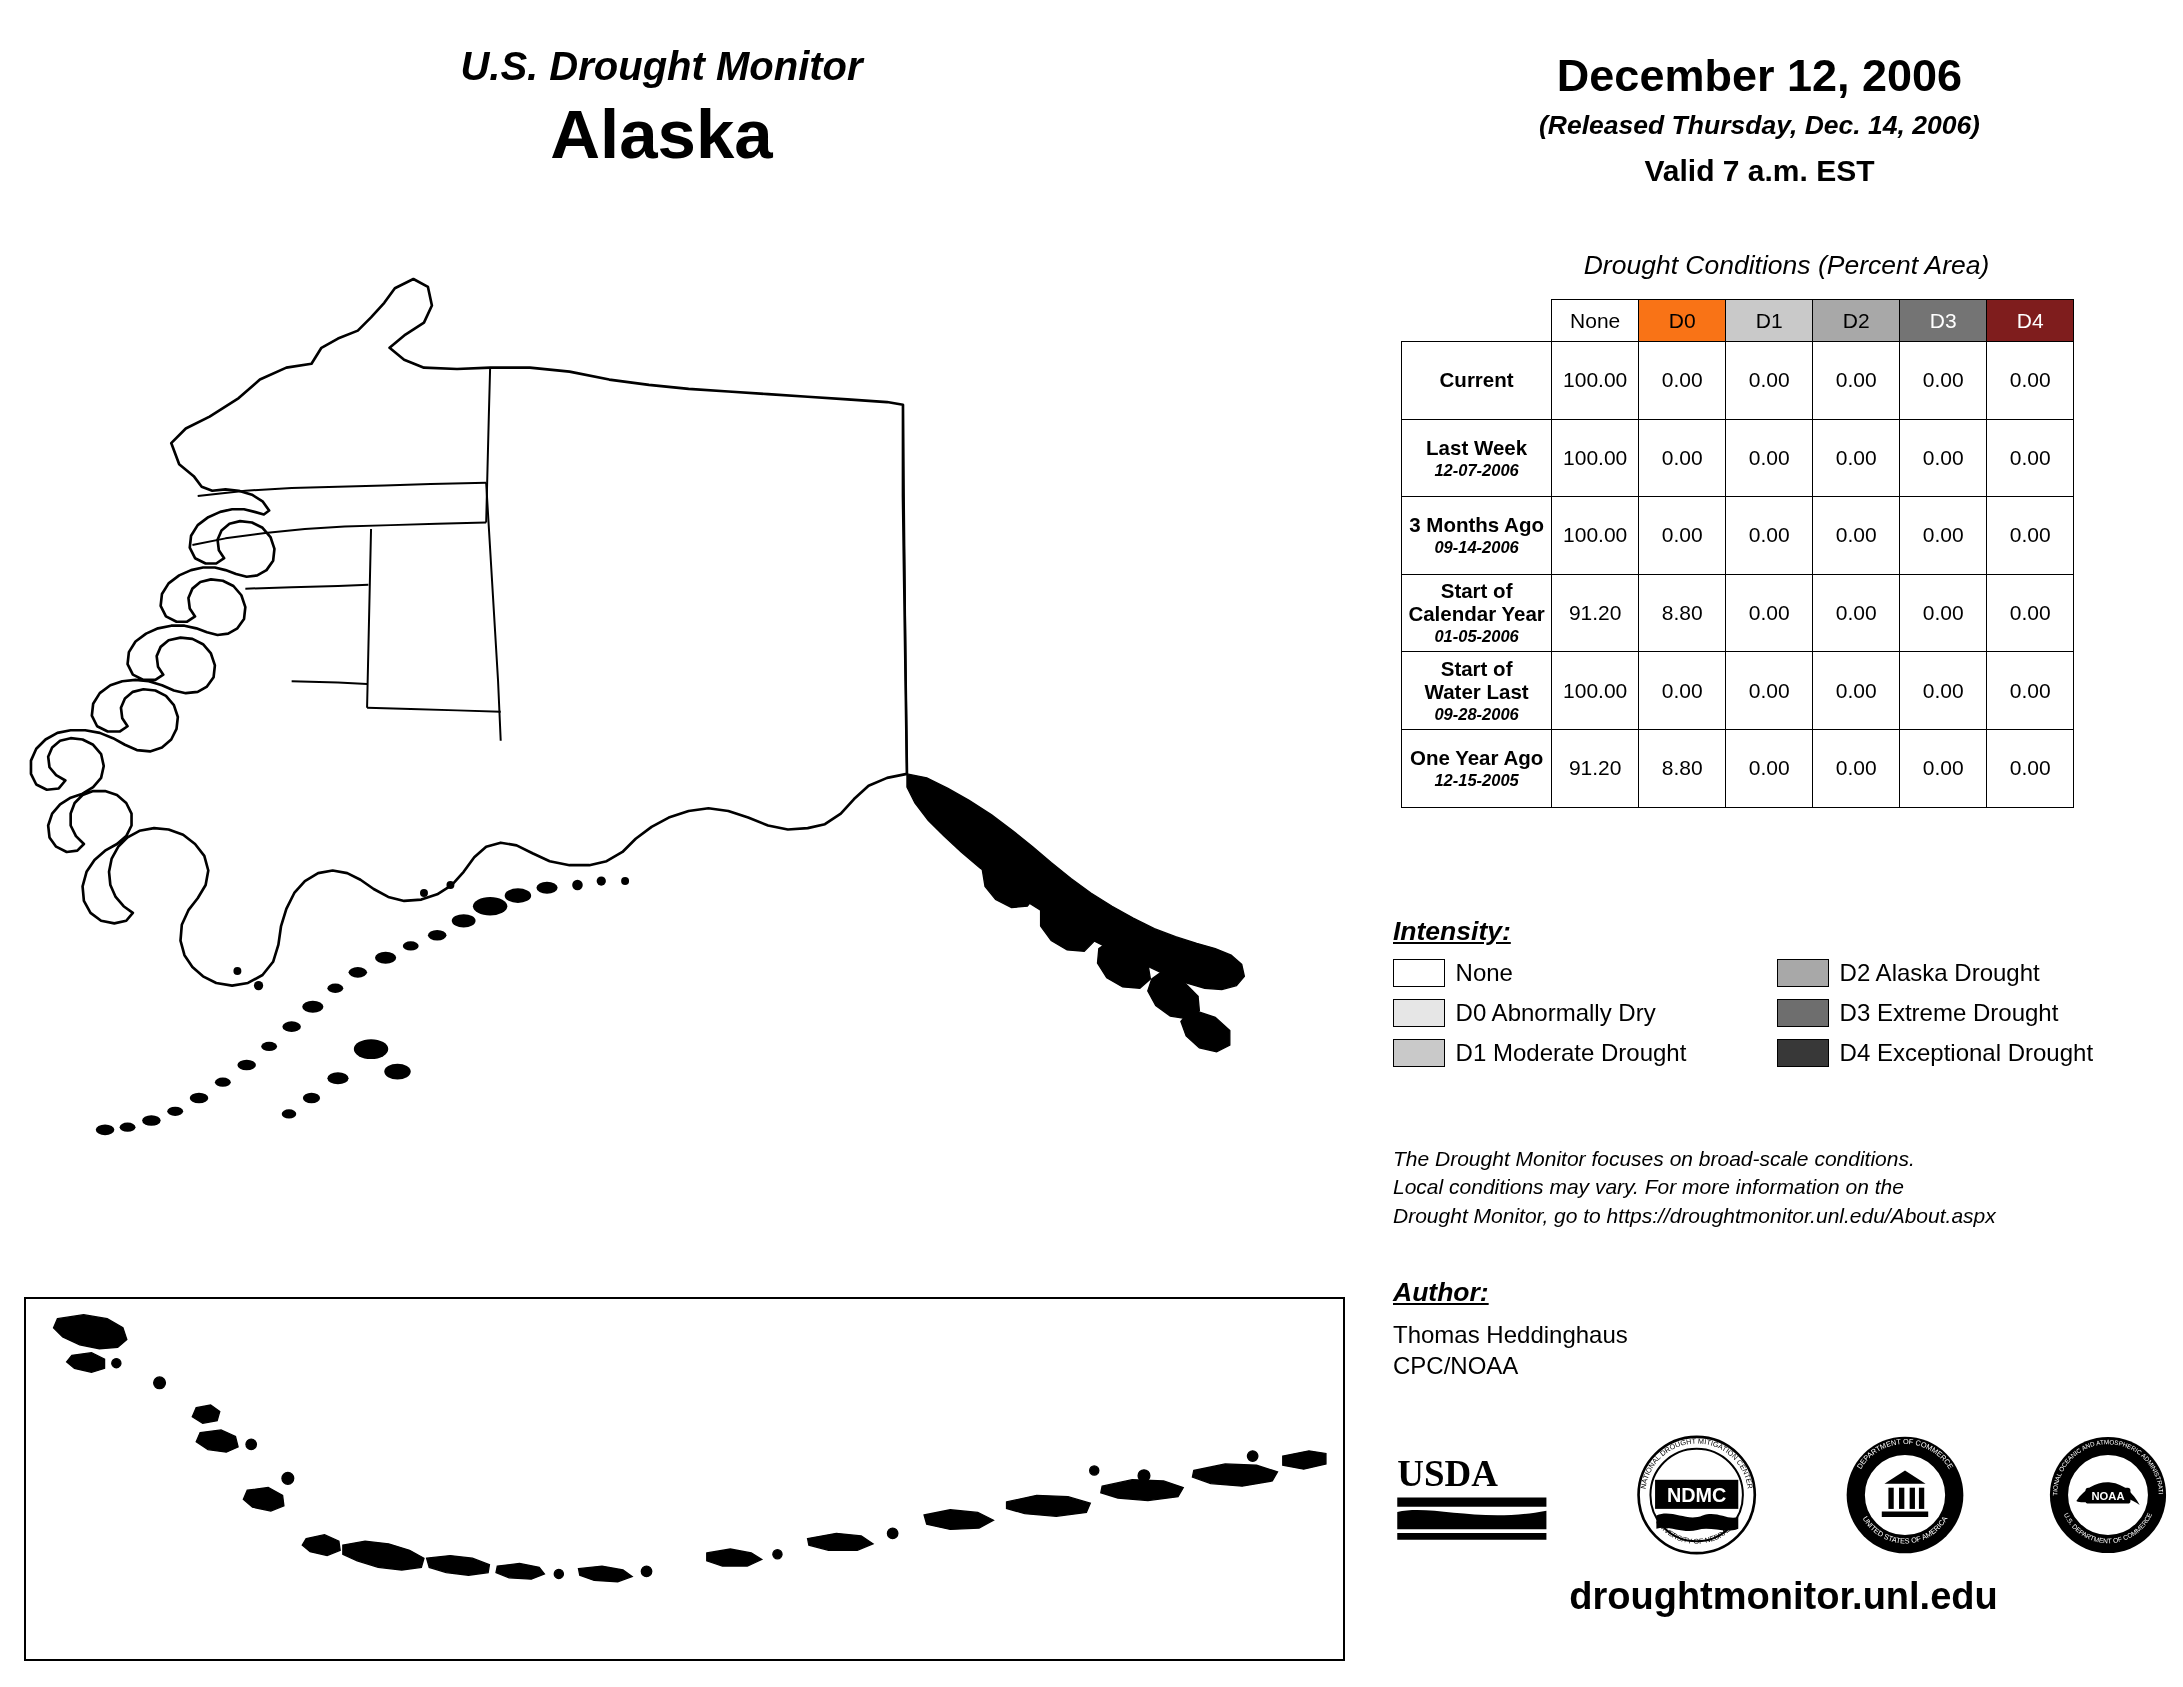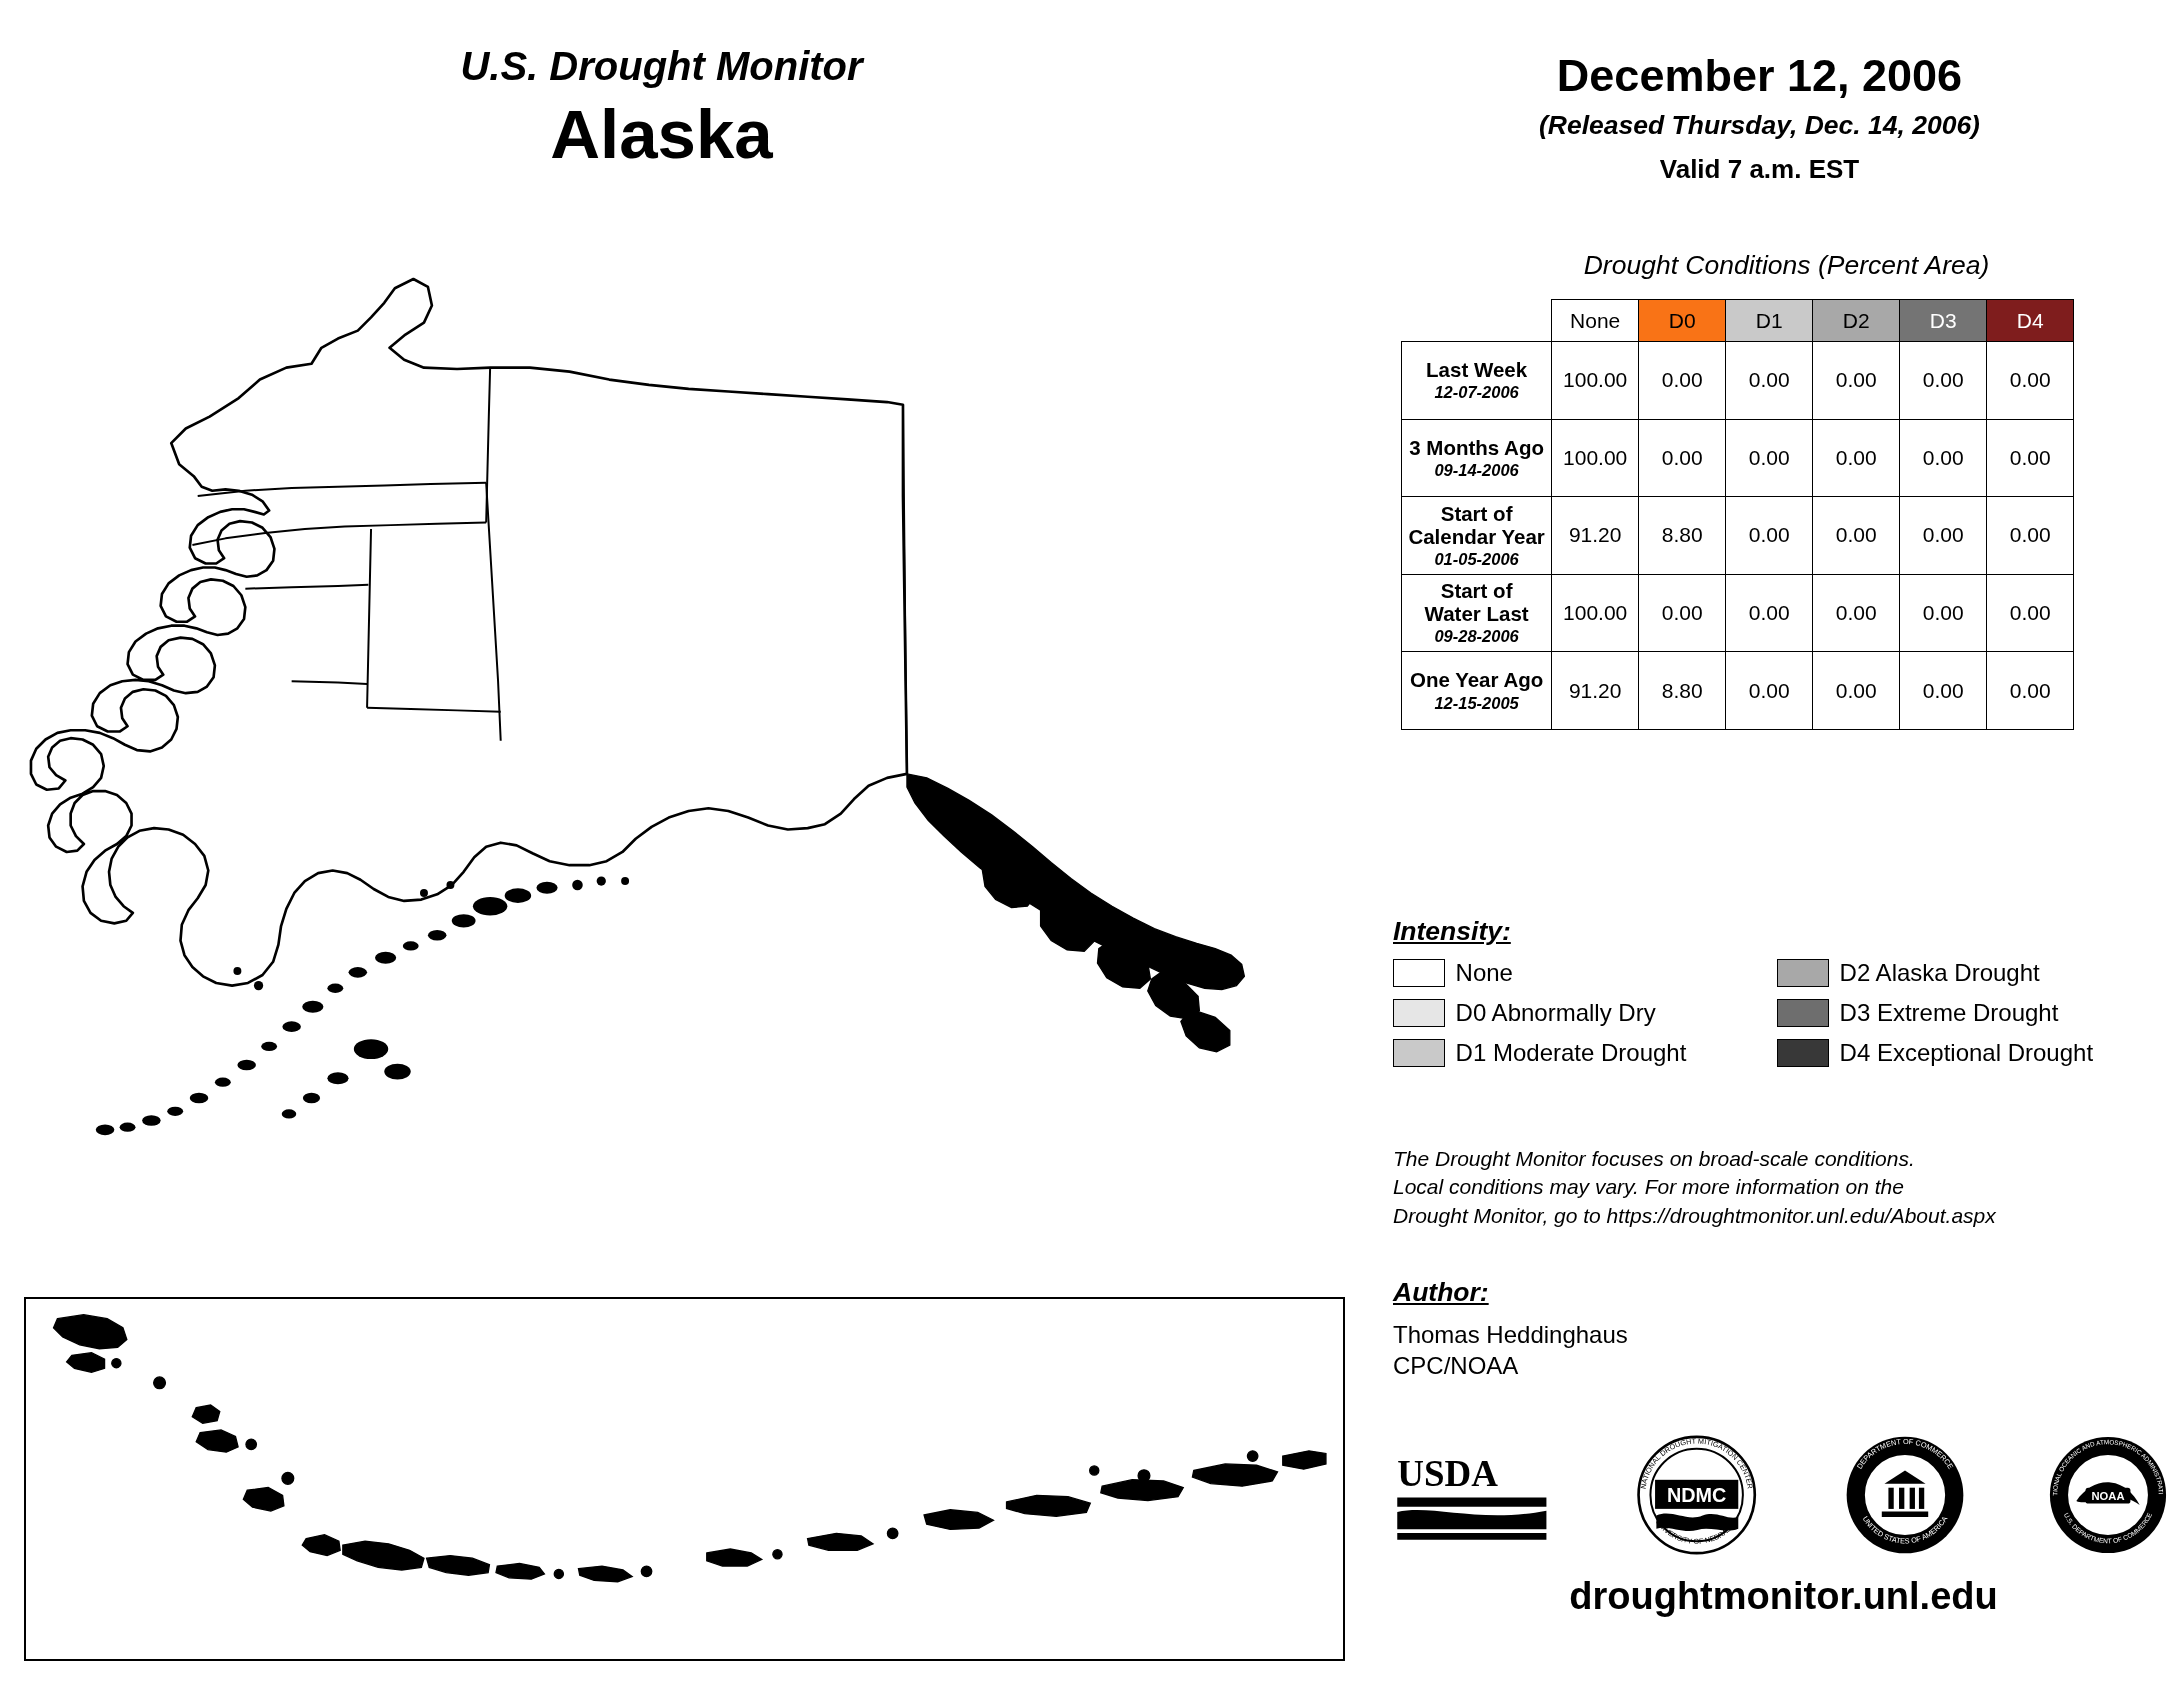--- a/index.html
+++ b/index.html
@@ -89,21 +89,21 @@
     font-weight: bold;
     line-height: 1.0;
   }
   #released-line {
     font-size: 26.5px;
     font-weight: bold;
     font-style: italic;
     margin-top: 12px;
   }
   #valid-line {
-    font-size: 26px;
+    font-size: 30px;
     font-weight: bold;
     margin-top: 13.2px;
   }
 
   #conditions-label {
     position: absolute;
     left: 26.5px;
     top: 251px;
     width: 767px;
     text-align: center;
@@ -438,20 +438,31 @@
       <th class="hdr-d0">D0</th>
       <th class="hdr-d1">D1</th>
       <th class="hdr-d2">D2</th>
       <th class="hdr-d3">D3</th>
       <th class="hdr-d4">D4</th>
     </tr>
   </thead>
   <tbody>
     <tr>
       <td class="row-label">
+        <span>Current</span>
+      </td>
+      <td class="val">100.00</td>
+      <td class="val">0.00</td>
+      <td class="val">0.00</td>
+      <td class="val">0.00</td>
+      <td class="val">0.00</td>
+      <td class="val">0.00</td>
+    </tr>
+    <tr>
+      <td class="row-label">
         <span>Last Week</span>
         <span class="sub">12-07-2006</span>
       </td>
       <td class="val">100.00</td>
       <td class="val">0.00</td>
       <td class="val">0.00</td>
       <td class="val">0.00</td>
       <td class="val">0.00</td>
       <td class="val">0.00</td>
     </tr>

